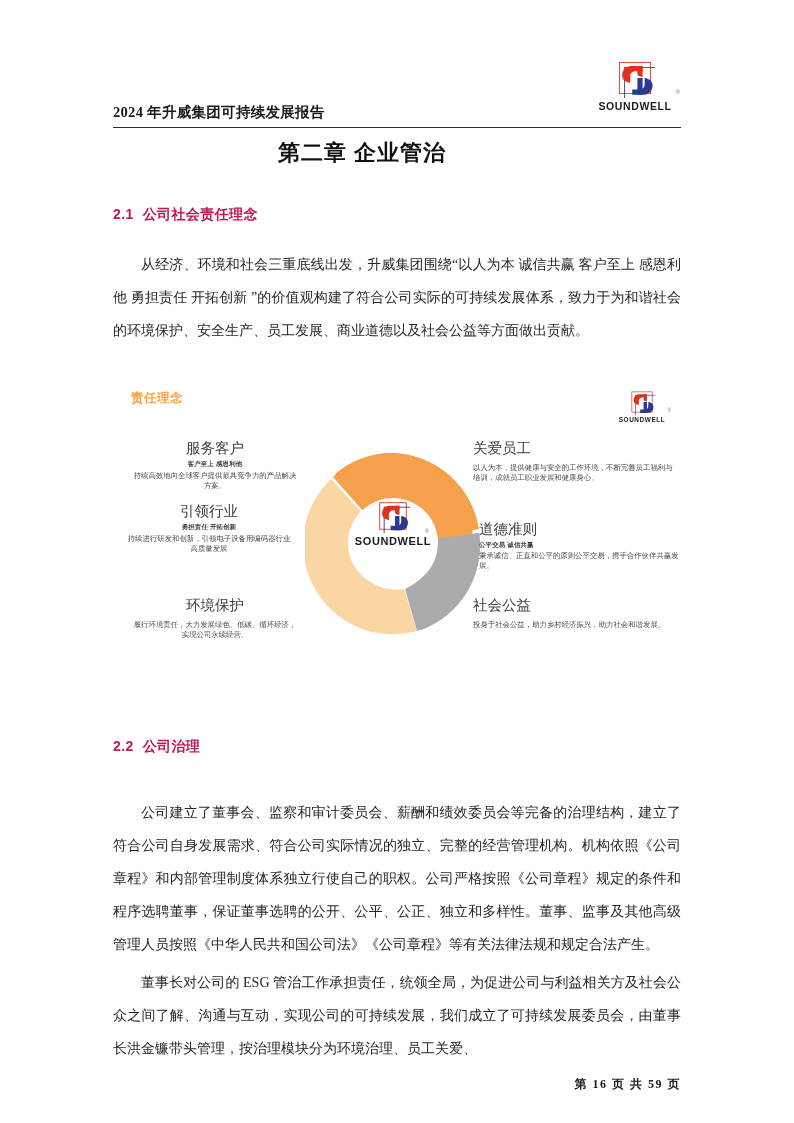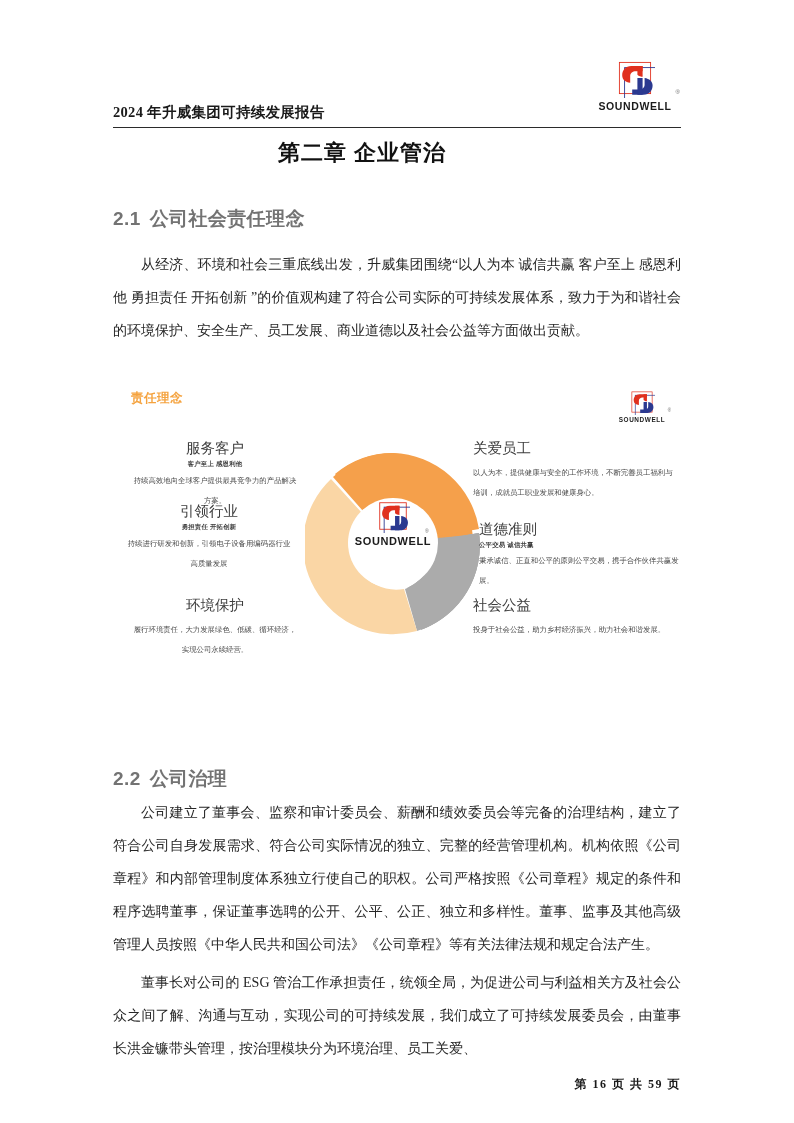--- a/index.html
+++ b/index.html
@@ -90,23 +90,23 @@
     letter-spacing: 1px;
     color: #111111;
   }
 
   
   .h2 {
     position: absolute;
     left: 113px;
     font-family: "Liberation Sans", "DejaVu Sans", sans-serif;
     font-weight: bold;
-    font-size: 19px;
+    font-size: 14px;
     letter-spacing: .4px;
-    color: #737373;
+    color: #be185d;
     white-space: nowrap;
   }
   .h2 .num { margin-right: 9px; }
 
   
   .para {
     position: absolute;
     left: 113px;
     width: 568px;
     font-family: "Liberation Serif", "DejaVu Serif", serif;
@@ -169,21 +169,21 @@
     font-weight: bold;
     font-size: 6.4px;
     color: #3d3d3d;
     letter-spacing: .2px;
     margin-top: 3px;
     white-space: nowrap;
   }
   .fblock .fbody {
     font-family: "Liberation Serif", "DejaVu Serif", serif;
     font-size: 7.4px;
-    line-height: 20px;
+    line-height: 10px;
     color: #4a4a4a;
     margin-top: 2px;
   }
   .fblock.right .ft,
   .fblock.right .fsub,
   .fblock.right .fbody { text-align: left; }
   .fblock.left .ft { text-align: center; }
   .fblock.left .fsub { text-align: center; }
   .fblock.left .fbody { text-align: center; }
 
@@ -318,21 +318,21 @@
       <div class="fbody" style="margin-top:1px;">秉承诚信、正直和公平的原则公平交易，携手合作伙伴共赢发展。</div>
     </div>
 
     <div class="fblock right" style="left:354px; top:212px; width:200px;">
       <div class="ft">社会公益</div>
       <div class="fbody" style="margin-top:6px;">投身于社会公益，助力乡村经济振兴，助力社会和谐发展。</div>
     </div>
 
   </div>
 
-  <div class="h2" style="top:766px;">
+  <div class="h2" style="top:738px;">
     <span class="num">2.2</span><span>公司治理</span>
   </div>
 
   <div class="para" style="top:768px;margin-top:28px;">公司建立了董事会、监察和审计委员会、薪酬和绩效委员会等完备的治理结构，建立了符合公司自身发展需求、符合公司实际情况的独立、完整的经营管理机构。机构依照《公司章程》和内部管理制度体系独立行使自己的职权。公司严格按照《公司章程》规定的条件和程序选聘董事，保证董事选聘的公开、公平、公正、独立和多样性。董事、监事及其他高级管理人员按照《中华人民共和国公司法》《公司章程》等有关法律法规和规定合法产生。</div>
   <div class="para" style="top:966px;">董事长对公司的 ESG 管治工作承担责任，统领全局，为促进公司与利益相关方及社会公众之间了解、沟通与互动，实现公司的可持续发展，我们成立了可持续发展委员会，由董事长洪金镰带头管理，按治理模块分为环境治理、员工关爱、</div>
 
   <div class="footer">第 16 页 共 59 页</div>
 
 </div>
 

